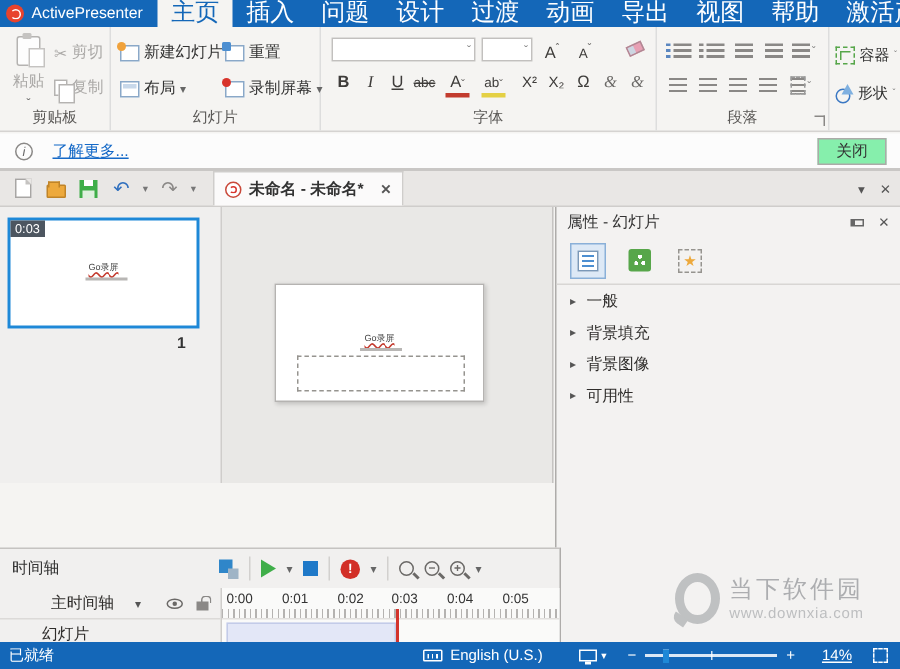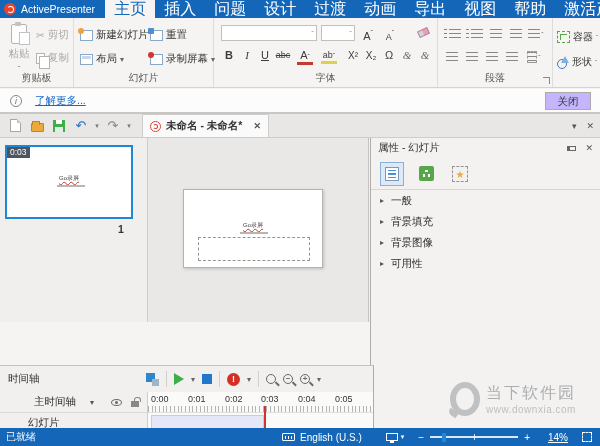--- a/index.html
+++ b/index.html
@@ -52,21 +52,21 @@
   .ic-container { width:13px; height:12px; border:1px dashed #57a64a; position:relative; flex:none; }
   .ic-container::before { content:""; position:absolute; inset:2px; border-left:1px solid #57a64a; border-top:1px solid #57a64a; }
   .ic-shapes { width:12px; height:12px; position:relative; flex:none; }
   .ic-shapes::before { content:""; position:absolute; left:0; top:3px; width:8px; height:8px; border:1.3px solid #3b78c3; border-radius:50%; }
   .ic-shapes::after { content:""; position:absolute; right:0; top:0; width:0; height:0; border-left:4.5px solid transparent; border-right:4.5px solid transparent; border-bottom:7px solid #7fb0e0; }
 
   
   .notice { position:absolute; top:89px; left:0; right:0; height:25px; background:#fcfcfc; border-bottom:2px solid #c9c7c5; display:flex; align-items:center; font-size:10.5px; }
   .info-circ { width:12px; height:12px; border:1px solid #8a8886; border-radius:50%; text-align:center; line-height:11px; font-size:8.5px; font-style:italic; color:#666; margin:0 7px 0 10px; flex:none; }
   .notice-link { color:#1569c7; text-decoration:underline; margin-left:6px; }
-  .notice-close { position:absolute; right:9px; top:3px; width:46px; height:18px; border:1px solid #acaaa8; background:#c4b5fd; text-align:center; line-height:16px; font-size:10.5px; }
+  .notice-close { position:absolute; right:9px; top:3px; width:46px; height:18px; border:1px solid #acaaa8; background:#86efac; text-align:center; line-height:16px; font-size:10.5px; }
 
   
   .docbar { position:absolute; top:114px; left:0; right:0; height:24px; background:#e9e7e5; border-bottom:1px solid #cfcdcb; display:flex; align-items:center; }
   .qbtn { width:22px; height:20px; display:flex; align-items:center; justify-content:center; font-size:13px; }
   .ic-new { width:11px; height:13px; background:#fff; border:1px solid #a8a6a4; position:relative; }
   .ic-new::after { content:""; position:absolute; right:-1px; top:-1px; border-style:solid; border-width:0 4px 4px 0; border-color:transparent #e9e7e5 #c5c3c1 transparent; }
   .ic-open { width:13px; height:9px; background:#eda93c; border:1px solid #c08428; border-radius:1px; position:relative; margin-top:3px; }
   .ic-open::before { content:""; position:absolute; top:-3px; left:0; width:6px; height:3px; background:#eda93c; border:1px solid #c08428; border-bottom:none; }
   .ic-save { width:12px; height:12px; background:#3fae49; position:relative; }
   .ic-save::before { content:""; position:absolute; top:0; left:3px; width:6px; height:4px; background:#fff; }

